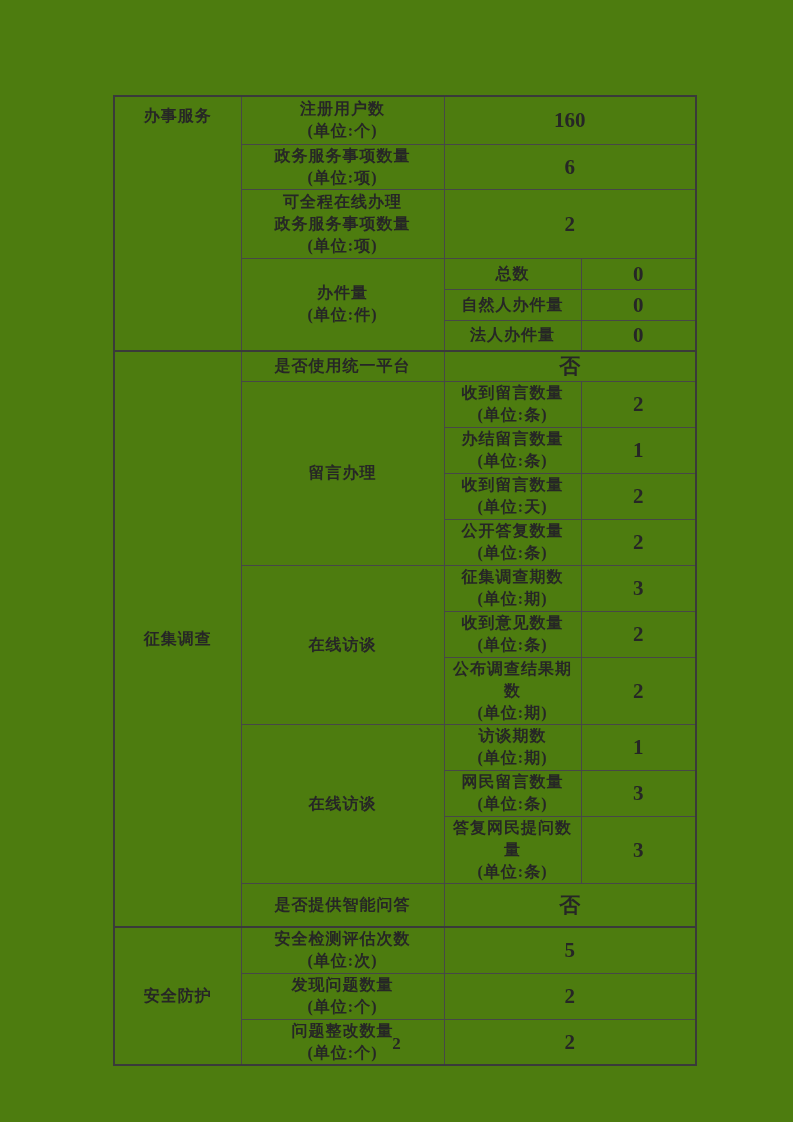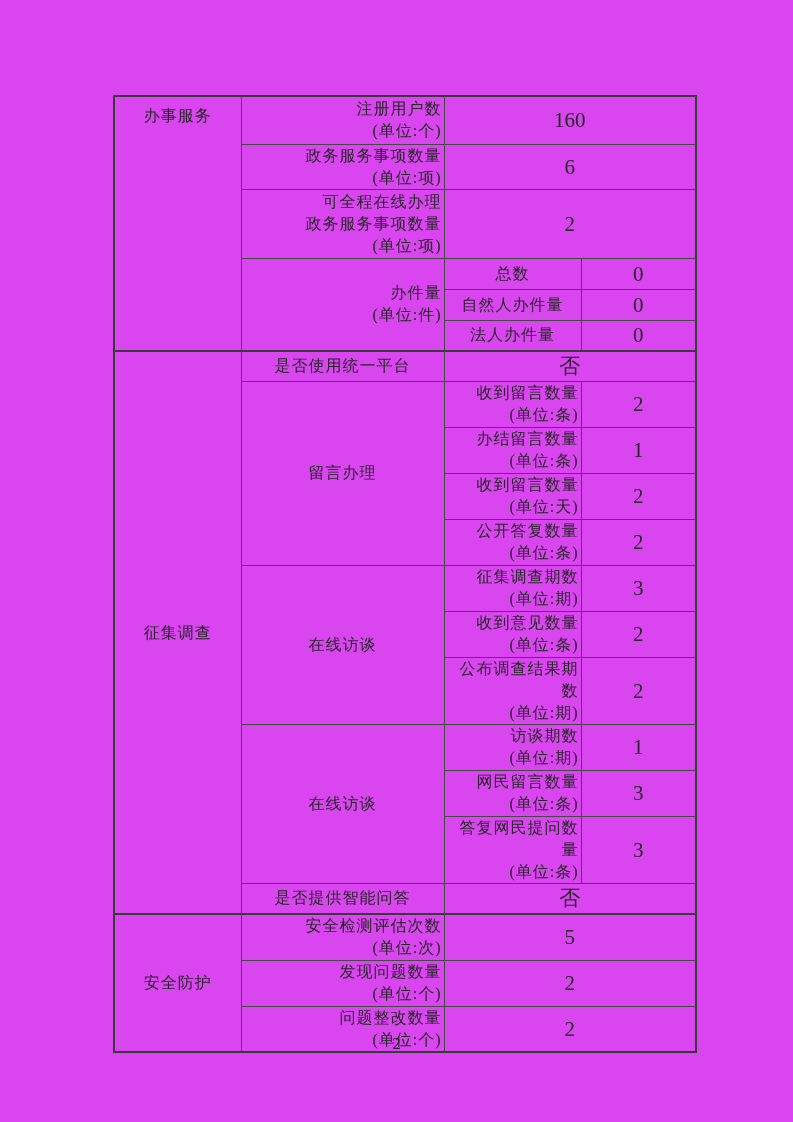--- a/index.html
+++ b/index.html
@@ -1,36 +1,36 @@
 <!DOCTYPE html>
 <html><head>
 <meta charset="utf-8">
 <style>
   html,body{margin:0;padding:0;}
   body{
     width:793px;height:1122px;background:#ffffff;position:relative;
     font-family:"Liberation Serif","DejaVu Serif",serif;color:#262626;
   }
-  .page{position:absolute;inset:0;background:#d946ef;}
+  .page{position:absolute;inset:0;background:#4d7c0f;font-weight:bold;}
   table.report{
     position:absolute;left:113px;top:95px;width:582px;
     border-collapse:collapse;table-layout:fixed;
     border:2px solid #3a3a3a;
   }
   td{
     border:1px solid #474747;
     text-align:center;vertical-align:middle;
     font-size:16px;line-height:22px;padding:0 2px;
     letter-spacing:1px;overflow:hidden;
   }
   tr.sec-start td{border-top:2px solid #3a3a3a;margin-top:13px;}
   td.cat{vertical-align:middle;}
   td.cat-top{vertical-align:top;padding-top:8px;}
   td.val{font-size:21px;letter-spacing:0;}
-  .line{display:block;text-align:right;}
+  .line{display:block;}
   .pageno{
     position:absolute;left:0;top:1034px;width:793px;text-align:center;
     font-size:17px;color:#262626;
   }
 </style>
 </head>
 <body>
 
 <div class="page">
 
@@ -154,21 +154,21 @@
     </td>
     <td class="val">3</td>
   </tr>
   <tr style="height:46px">
     <td>
       <span class="line">答复网民提问数量</span>
       <span class="line">(单位:条)</span>
     </td>
     <td class="val">3</td>
   </tr>
-  <tr style="height:31px">
+  <tr style="height:44px">
     <td>是否提供智能问答</td>
     <td class="val" colspan="2">否</td>
   </tr>
 
   <tr class="sec-start" style="height:46px">
     <td class="cat" rowspan="3">安全防护</td>
     <td>
       <span class="line">安全检测评估次数</span>
       <span class="line">(单位:次)</span>
     </td>

